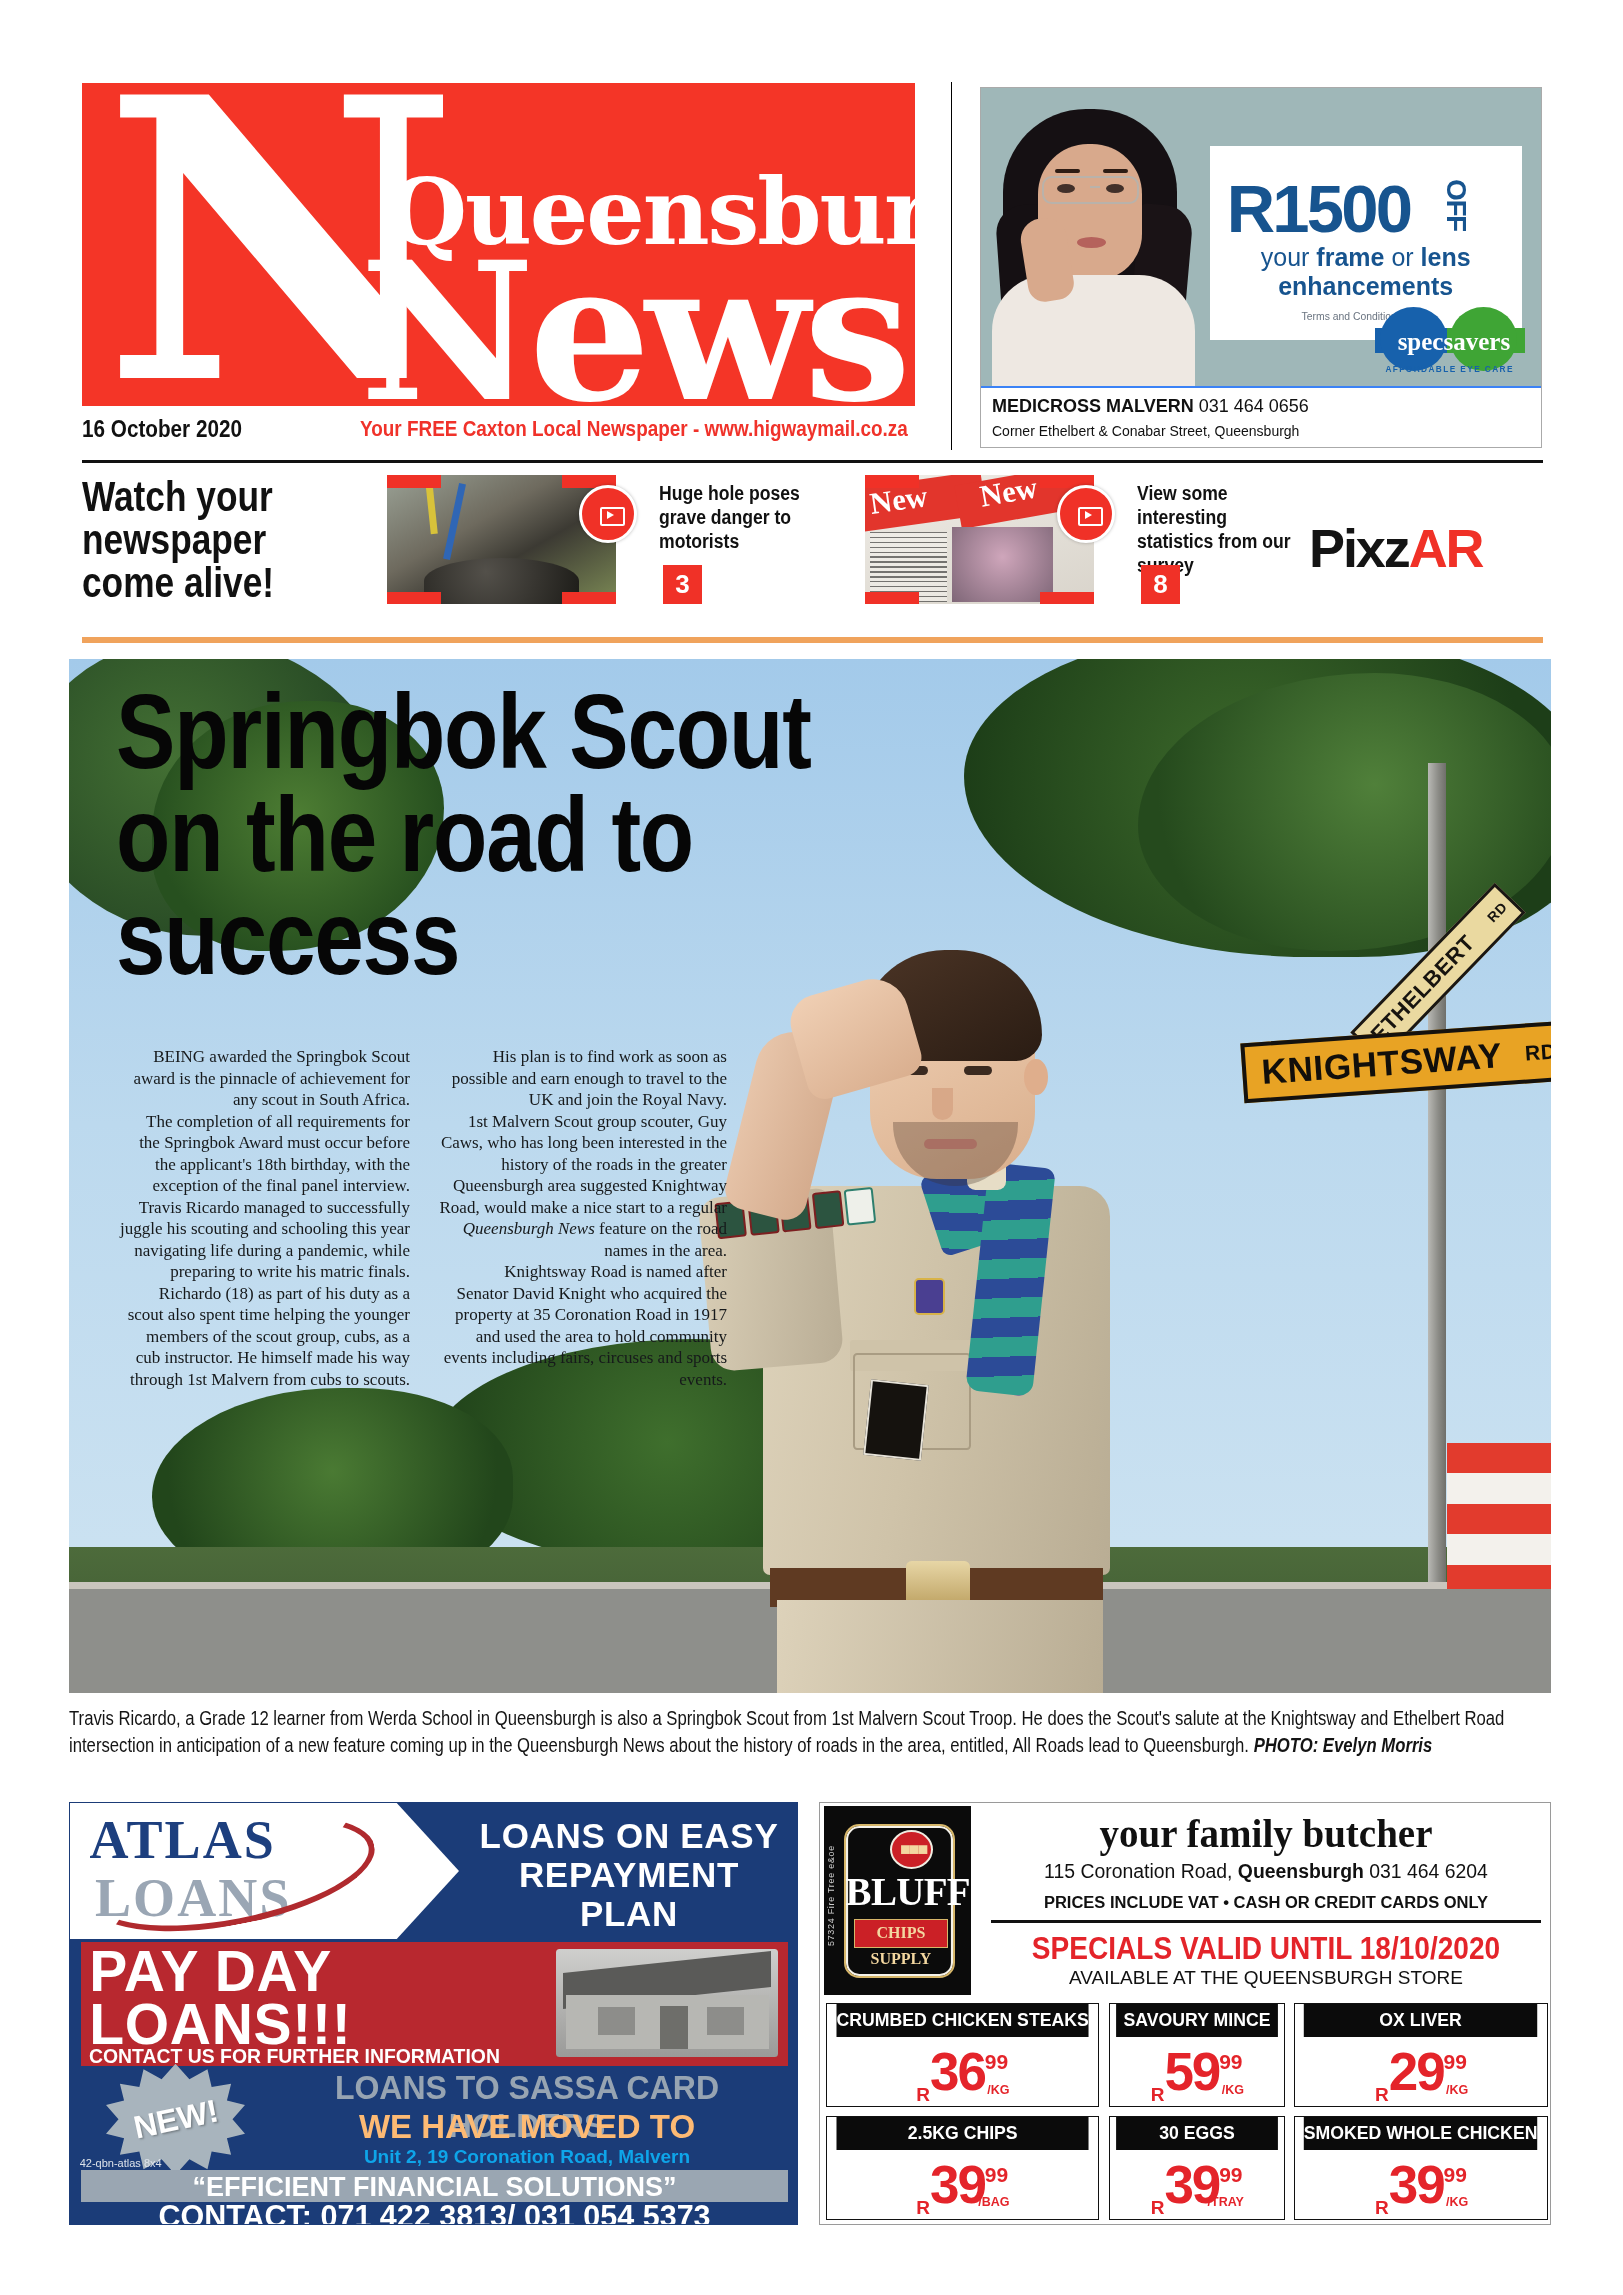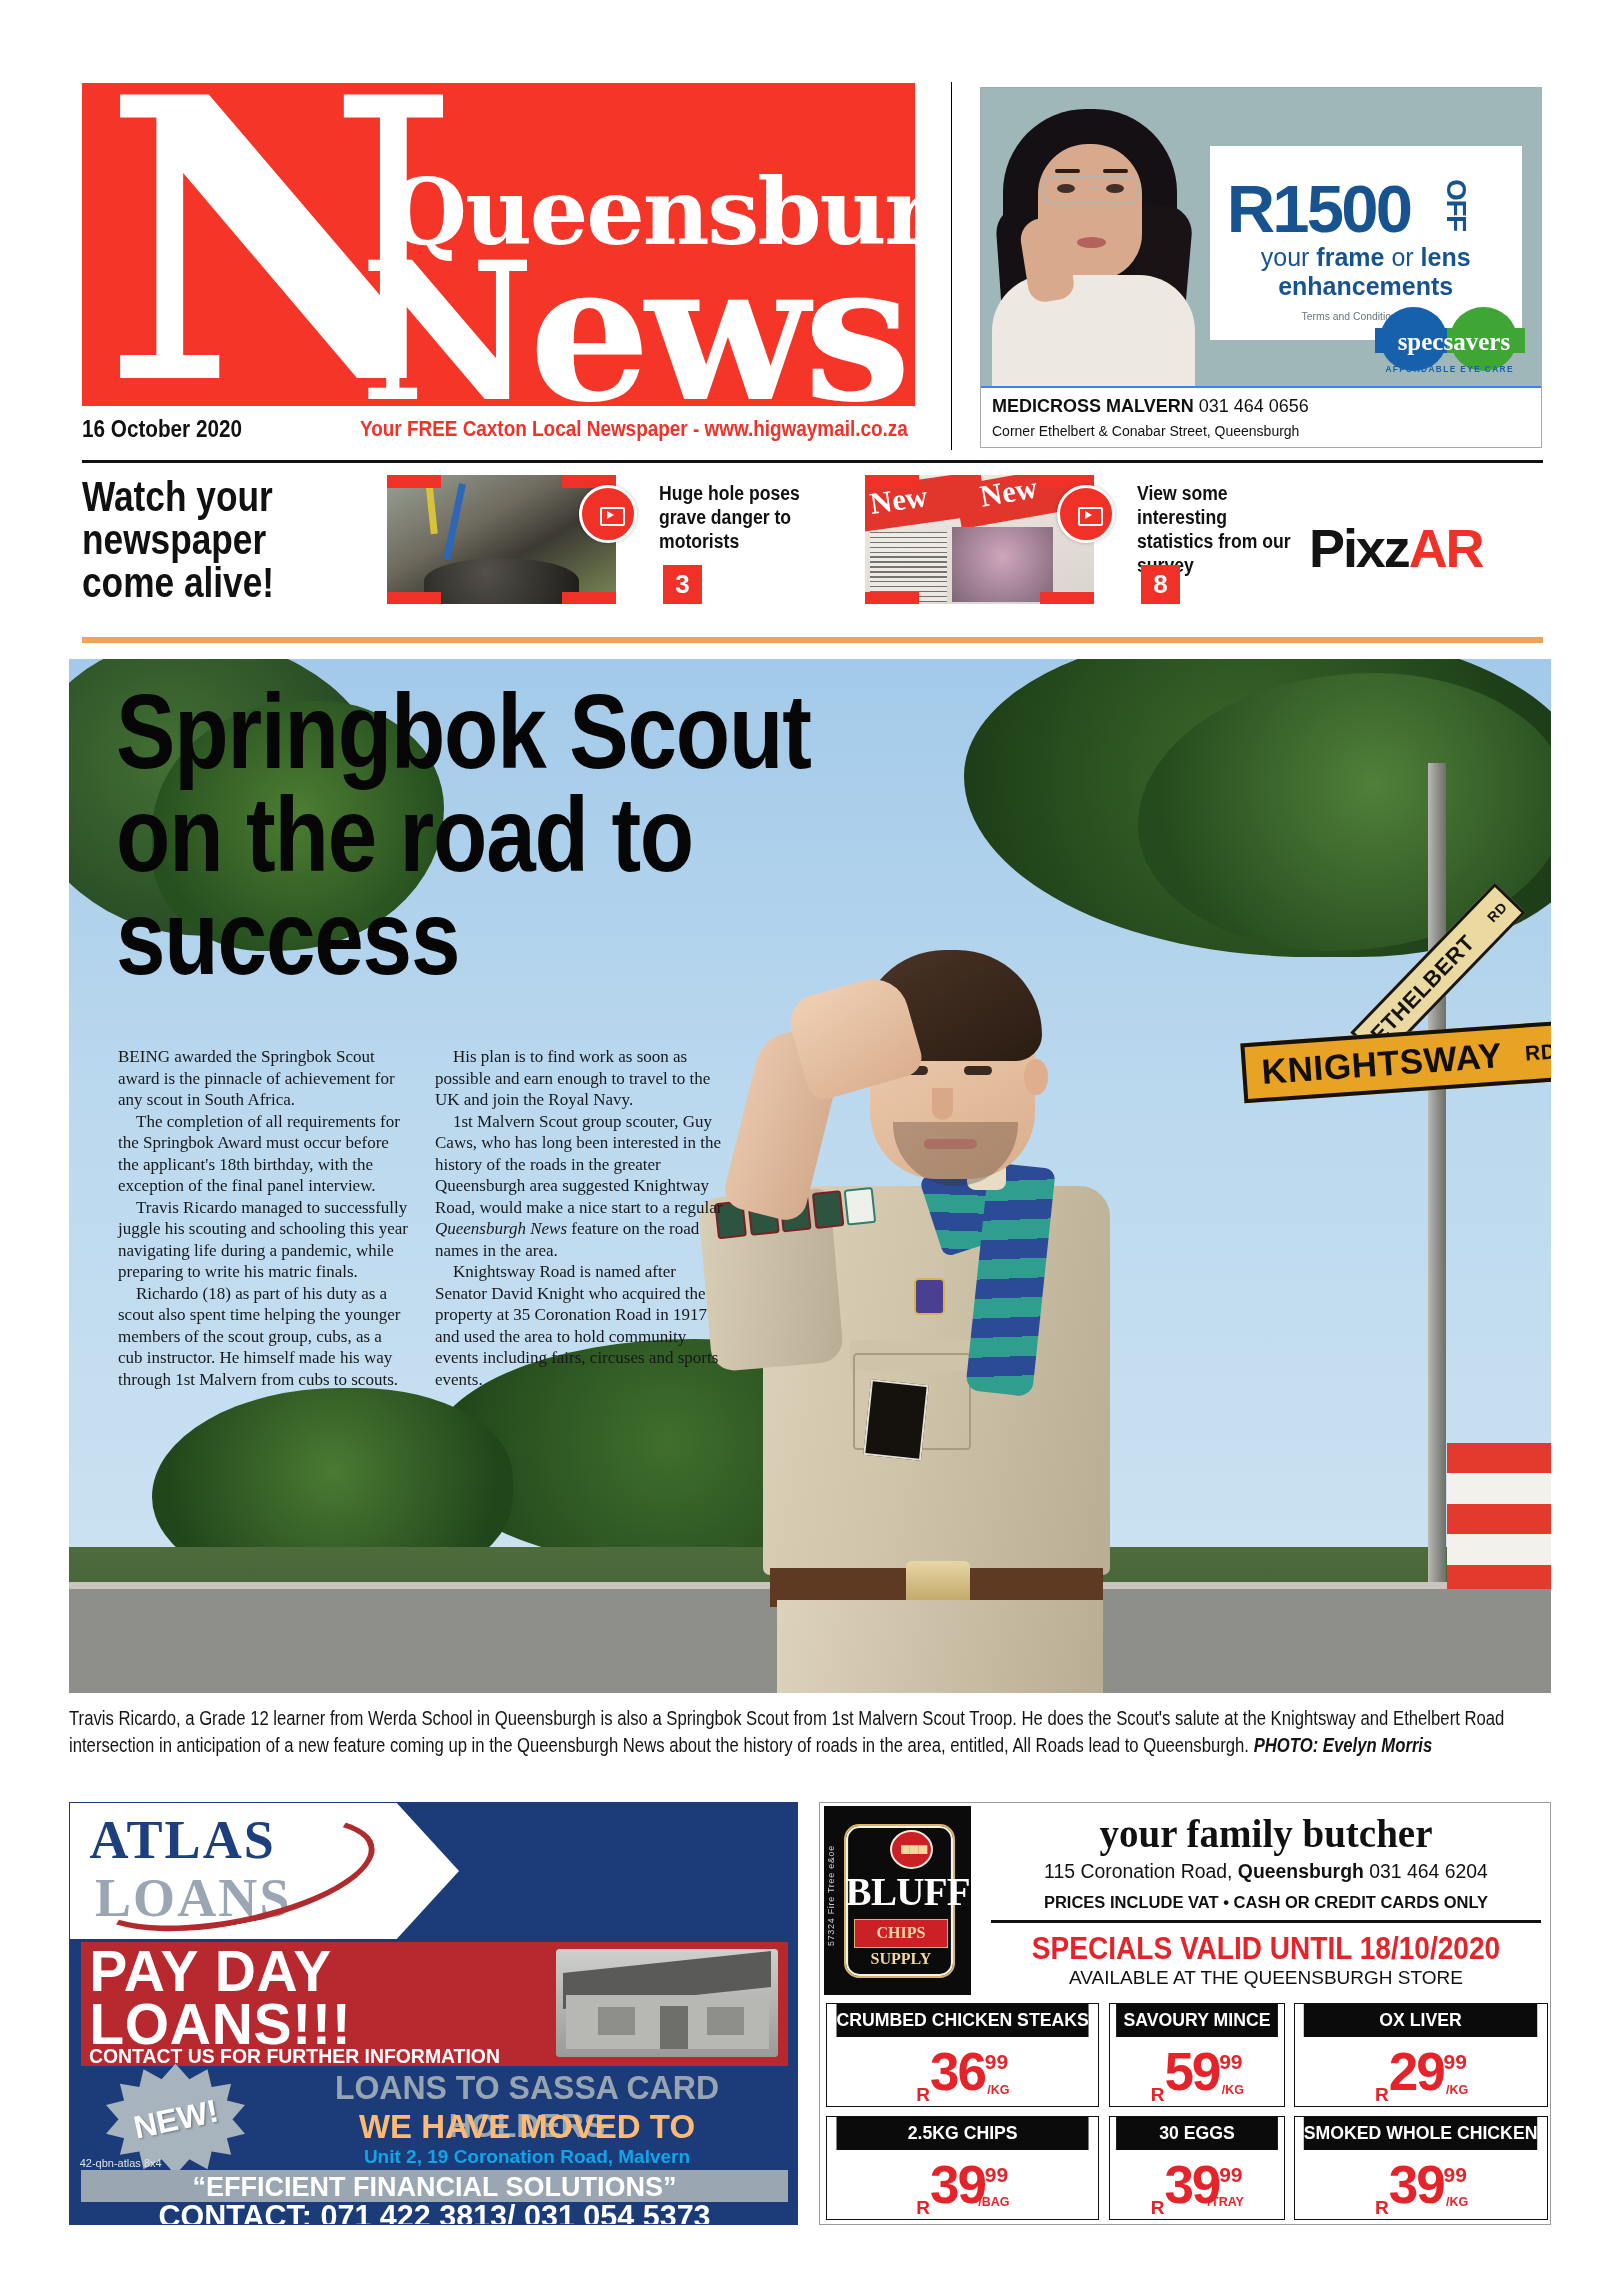--- a/index.html
+++ b/index.html
@@ -267,21 +267,21 @@
     position:absolute; left:47px; top:21px; width:833px;
     font-weight:700; font-size:106px; line-height:103px; color:#060606;
     transform:scaleX(0.84); transform-origin:left top;
     letter-spacing:-1.4px;
   }
   
   .cols { position:absolute; left:49px; top:387px; width:611px; display:flex; gap:25px; }
   .col {
     width:292px;
     font-family:"Liberation Serif", serif;
-    font-size:17px; line-height:21.5px; color:#16191b; text-align:left;
+    font-size:17px; line-height:21.5px; color:#16191b; text-align:right;
   }
   .col p { margin:0; text-indent:18px; }
   .col p.lead { text-indent:0; }
   .col em { font-style:italic; }
 
   
   .caption {
     position:absolute; left:69px; top:1705px; width:1482px;
     font-family:"Liberation Sans", sans-serif;
     font-size:16.7px; line-height:23px; color:#141414;
@@ -628,20 +628,21 @@
   </div>
 
   <div class="adrow">
 
     <div class="atlas">
       <div class="at-top">
         <div class="at-white"></div>
         <div class="at-atlas">ATLAS</div>
         <div class="at-loans">LOANS</div>
         <div class="at-swoosh"></div>
+        <div class="at-head">LOANS ON EASY REPAYMENT PLAN</div>
       </div>
       <div class="at-red">
         <div class="at-payday">PAY DAY LOANS!!!</div>
         <div class="at-contact">CONTACT US FOR FURTHER INFORMATION</div>
         <div class="at-photo">
           <div class="at-roof"></div>
           <div class="at-wall"></div>
           <div class="at-win1"></div>
           <div class="at-door"></div>
           <div class="at-win2"></div>

